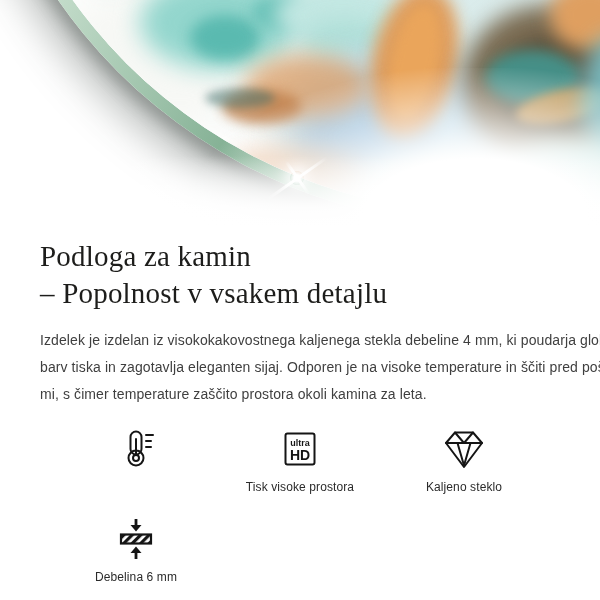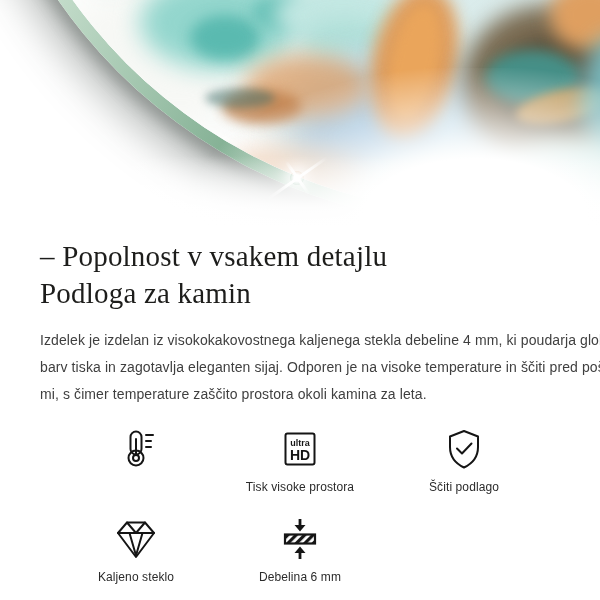--- a/index.html
+++ b/index.html
@@ -87,22 +87,22 @@
     <div class="ray-h"></div>
       <div class="ray-v"></div>
       <div class="core"></div>
   </div>
   <div class="fade-corner"></div>
   <div class="fade-bottom"></div>
 </div>
 
 <div class="content">
   <h1 class="title">
+    <span>Podloga za kamin</span>
     <span>– Popolnost v vsakem detajlu</span>
-    <span>Podloga za kamin</span>
   </h1>
   <p class="desc">
     <span>Izdelek je izdelan iz visokokakovostnega kaljenega stekla debeline 4 mm, ki poudarja globino</span>
     <span>barv tiska in zagotavlja eleganten sijaj. Odporen je na visoke temperature in ščiti pred poškodba-</span>
     <span>mi, s čimer temperature zaščito prostora okoli kamina za leta.</span>
   </p>
 
   <div class="features">
 
     <div class="feature">
@@ -125,31 +125,20 @@
       <div class="icon-box">
         <svg width="44" height="44" viewBox="0 0 44 44">
           <rect class="ico" x="7.5" y="6.5" width="29" height="31" rx="2" stroke-width="2.4"></rect>
           <text class="ultra-txt" x="22" y="19" font-size="9" text-anchor="middle">ultra</text>
           <text class="ultra-txt" x="22" y="33" font-size="14" text-anchor="middle">HD</text>
         </svg>
       </div>
       <span class="label">Tisk visoke prostora</span>
     </div>
 
-    <div class="feature">
-      <div class="icon-box">
-        <svg width="44" height="44" viewBox="0 0 44 44">
-          <g class="ico">
-            <path d="M22,4 L36,9.5 V20 C36,30 30.5,36.5 22,40.5 C13.5,36.5 8,30 8,20 V9.5 Z"></path>
-            <path d="M15,21.5 L20,26.5 L29.5,16.5"></path>
-          </g>
-        </svg>
-      </div>
-      <span class="label">Ščiti podlago</span>
-    </div>
 
     <div class="feature">
       <div class="icon-box">
         <svg width="44" height="44" viewBox="0 0 44 44">
           <g class="ico">
             <path d="M4,16 L13,5.5 H31 L40,16 L22,40 Z"></path>
             <line x1="4" y1="16" x2="40" y2="16"></line>
             <path d="M13,5.5 L22,16 L31,5.5"></path>
             <path d="M15.5,16 L22,38.5 L28.5,16"></path>
           </g>

